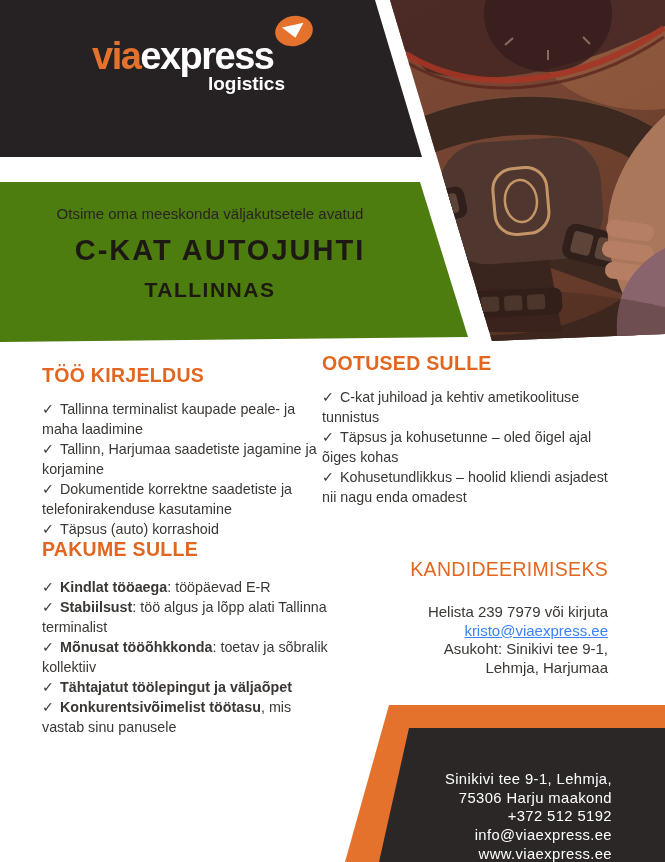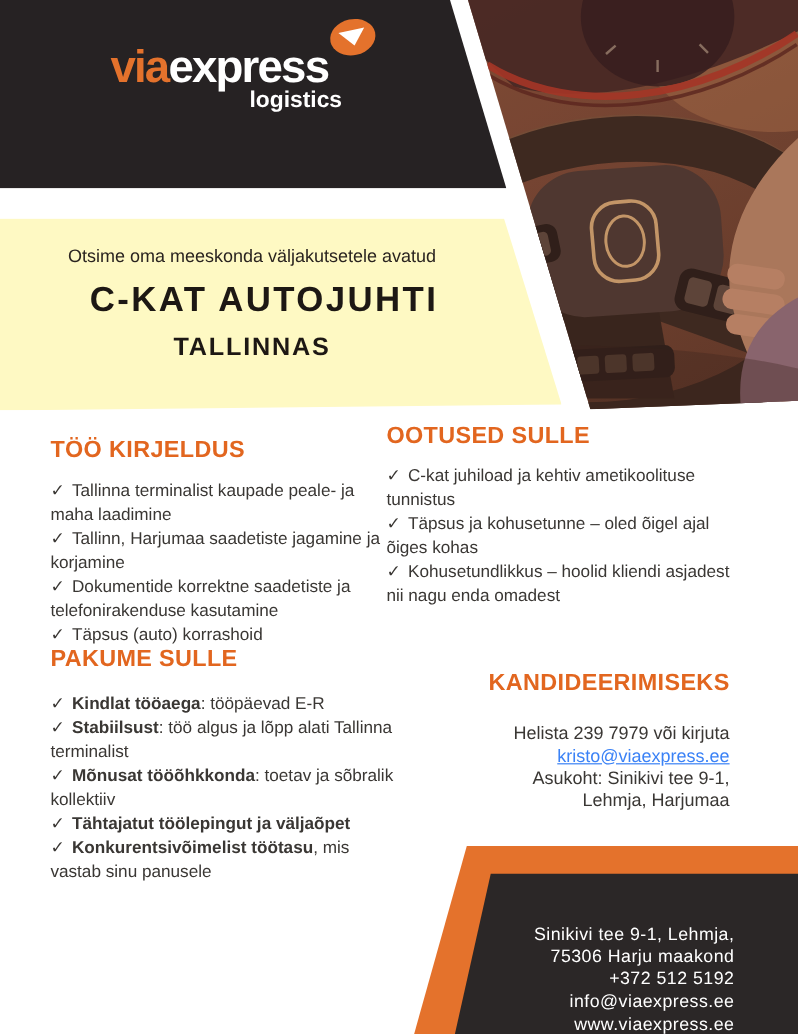--- a/index.html
+++ b/index.html
@@ -25,42 +25,42 @@
     position:absolute;left:8px;top:9px;width:0;height:0;
     border-left:11px solid transparent;border-right:11px solid transparent;border-top:13px solid #ffffff;
   }
   
   .photo{
     position:absolute;left:0;top:0;width:665px;height:345px;z-index:2;
     clip-path:polygon(390px 0,665px 0,665px 334px,492px 341px);
   }
   
   .banner{
-    position:absolute;left:0;top:182px;width:468px;height:160px;background:#fef9c3;z-index:3;
+    position:absolute;left:0;top:182px;width:468px;height:160px;background:#4d7c0f;z-index:3;
     clip-path:polygon(0 0,420px 0,468px 155px,0 160px);
   }
   .banner-inner{width:420px;text-align:center;padding-top:22px;color:#221c18;}
   .banner-intro{font-size:15px;line-height:20px;color:#2a2420;}
   .banner-title{font-size:29px;line-height:36px;font-weight:bold;letter-spacing:2px;margin-top:8px;color:#1d1814;padding-left:20px;}
   .banner-loc{font-size:21px;line-height:26px;font-weight:bold;letter-spacing:1.5px;margin-top:9px;color:#1d1814;}
   
   .sec{position:absolute;}
   .sec-h{margin:0;font-size:19.5px;line-height:22px;font-weight:bold;color:#e2661f;letter-spacing:.3px;}
   .items{margin:13px 0 0 0;padding:0;list-style:none;font-size:14.3px;line-height:20px;color:#3a3734;}
   .items li{margin:0;}
   .chk{margin-right:6px;}
   .sec-job{left:42px;top:364px;width:284px;}
   .sec-expect{left:322px;top:352px;width:302px;}
   .sec-offer{left:42px;top:538px;width:292px;}
   .sec-offer .items{margin-top:17px;}
   .sec-bonus{left:42px;top:743px;width:300px;}
   .sec-bonus .items{margin-top:15px;}
   
   .apply{position:absolute;top:558px;right:57px;width:290px;text-align:right;}
-  .apply-h{margin:0;font-size:19.5px;line-height:22px;font-weight:bold;color:#e2661f;letter-spacing:.3px;}
+  .apply-h{margin:0;font-size:19.5px;line-height:22px;font-weight:normal;color:#e2661f;letter-spacing:.3px;}
   .apply-lines{margin-top:23px;font-size:15px;line-height:18.5px;color:#3a3734;}
   .apply-lines a{color:#3b82f6;text-decoration:underline;margin-left:48px;}
   
   .footer-orange{
     position:absolute;left:0;top:0;width:665px;height:862px;background:#e4722c;z-index:4;
     clip-path:polygon(389px 705px,665px 705px,665px 862px,345px 862px);
   }
   .footer-dark{
     position:absolute;left:0;top:0;width:665px;height:862px;background:#2b2727;z-index:5;
     clip-path:polygon(409px 728px,665px 728px,665px 862px,379px 862px);

